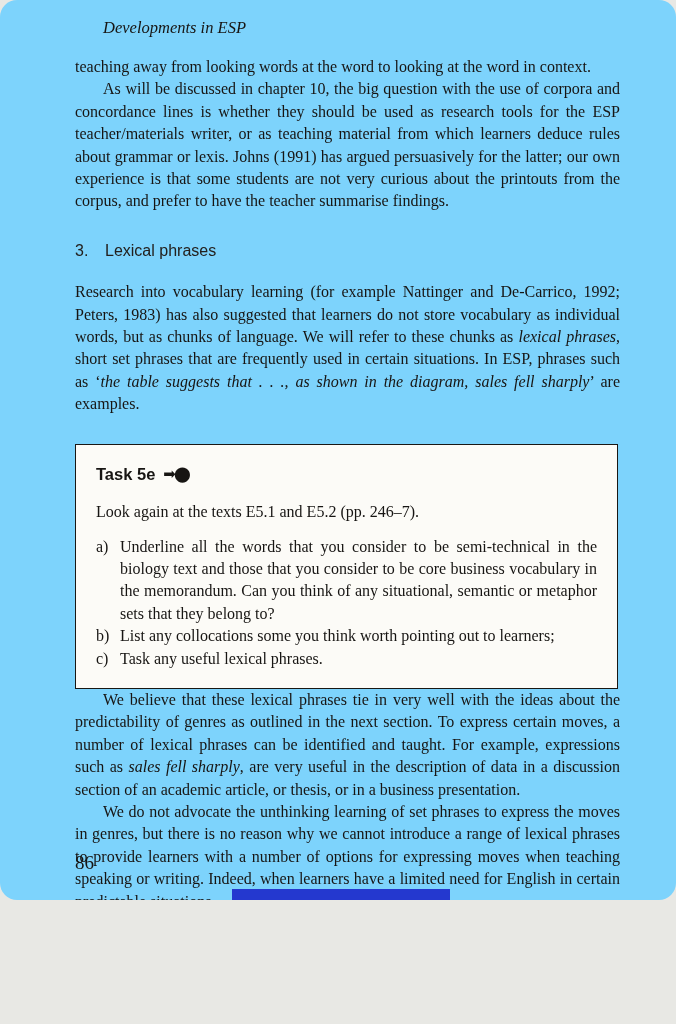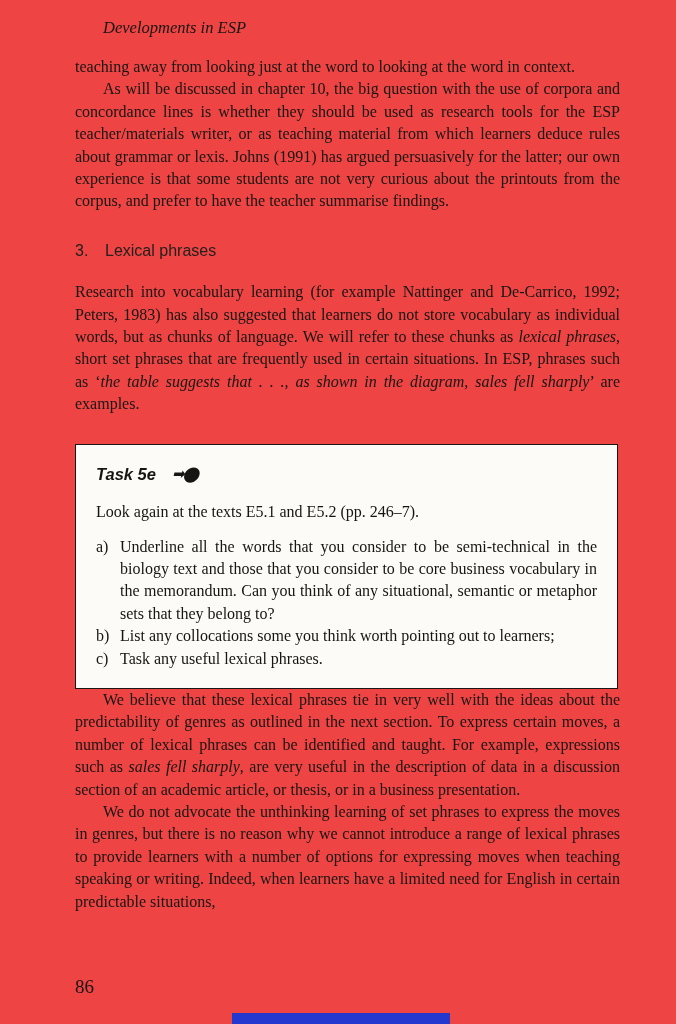--- a/index.html
+++ b/index.html
@@ -1,25 +1,26 @@
 <!DOCTYPE html>
 <html><head>
 <meta charset="utf-8">
 <style>
   html,body{margin:0;padding:0;background:#e8e8e4;}
   .page{
     position:relative;
-    width:676px;height:1024px;
+    width:676px;height:900px;
     margin:0 auto;
-    background:#ef4444;
+    background:#7dd3fc;
     overflow:hidden;
     box-sizing:border-box;
     padding:16px 56px 0 75px;
     font-family:"Liberation Serif", serif;
     color:#171513;
+    border-radius:17px;
   }
   .running-head{
     font-style:italic;
     font-size:16.5px;
     margin:2px 0 18px 28px;
   }
   .body-text{
     font-size:16px;
     line-height:22.4px;
     text-align:justify;
@@ -39,21 +40,21 @@
     border:1.6px solid #191714;
     margin:28px 2px 0 0;
     padding:14px 20px 18px 20px;
     background:#fcfbf7;
   }
   .task-title-row{
     font-family:"Liberation Sans", sans-serif;
     font-weight:700;
     font-size:16.5px;
     margin:4px 0 16px 0;
-    display:flex;align-items:center;gap:16px;font-style:italic;
+    display:flex;align-items:center;gap:8px;
   }
   .task-icon{
     font-weight:400;
     font-size:15px;
     letter-spacing:-2px;
   }
   .task-intro{margin:14px 0 12px 0;}
   .task-list{margin:0;}
   .task-item{
     display:flex;
@@ -85,21 +86,21 @@
 </style>
 </head>
 <body>
 
 <div class="page">
 
   <div class="running-head">Developments in ESP</div>
 
   <div class="body-text">
 
-    <p class="para">teaching away from looking just at the word to looking at the word in context.</p>
+    <p class="para">teaching away from looking words at the word to looking at the word in context.</p>
 
     <p class="para indent">As will be discussed in chapter 10, the big question with the use of corpora and concordance lines is whether they should be used as research tools for the ESP teacher/materials writer, or as teaching material from which learners deduce rules about grammar or lexis. Johns (1991) has argued persuasively for the latter; our own experience is that some students are not very curious about the printouts from the corpus, and prefer to have the teacher summarise findings.</p>
 
     <div class="section-heading">
       <span class="sec-num">3.</span>
       <span>Lexical phrases</span>
     </div>
 
     <p class="para">Research into vocabulary learning (for example Nattinger and De-Carrico, 1992; Peters, 1983) has also suggested that learners do not store vocabulary as individual words, but as chunks of language. We will refer to these chunks as <em>lexical phrases</em>, short set phrases that are frequently used in certain situations. In ESP, phrases such as ‘<em>the table suggests that . . ., as shown in the diagram, sales fell sharply</em>’ are examples.</p>
 

